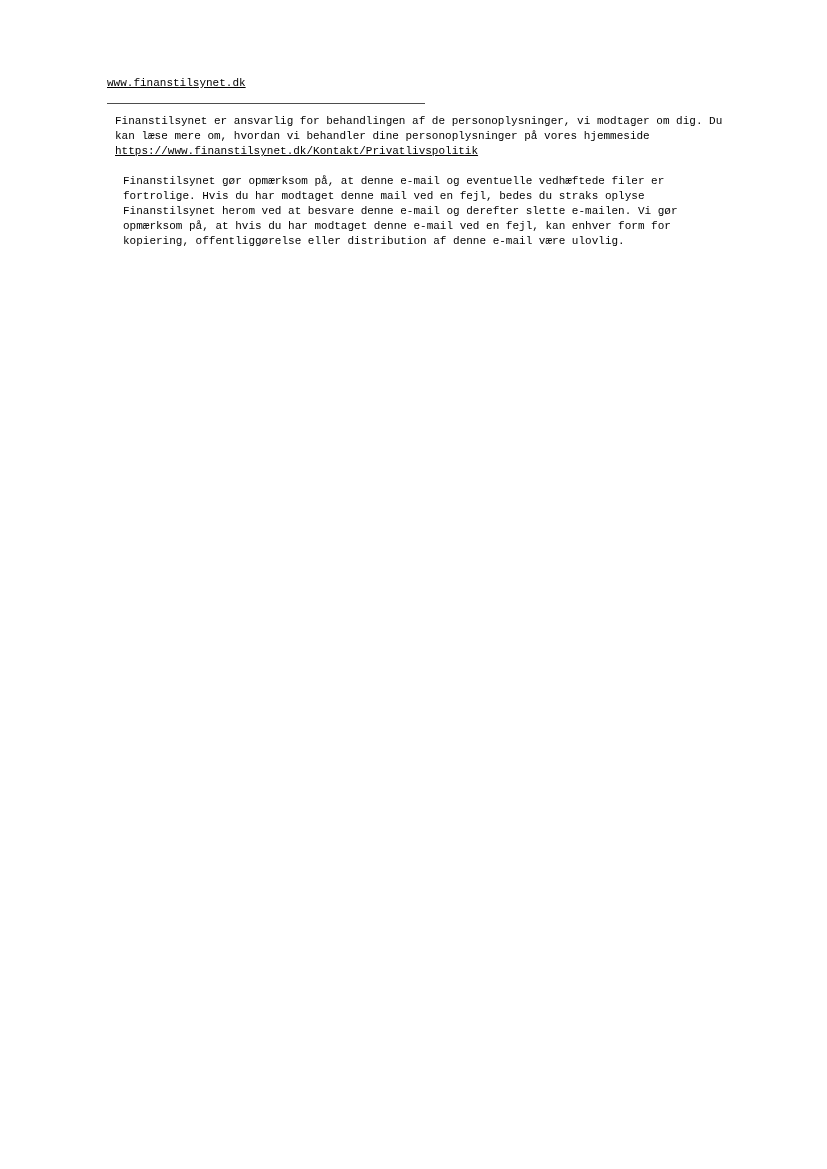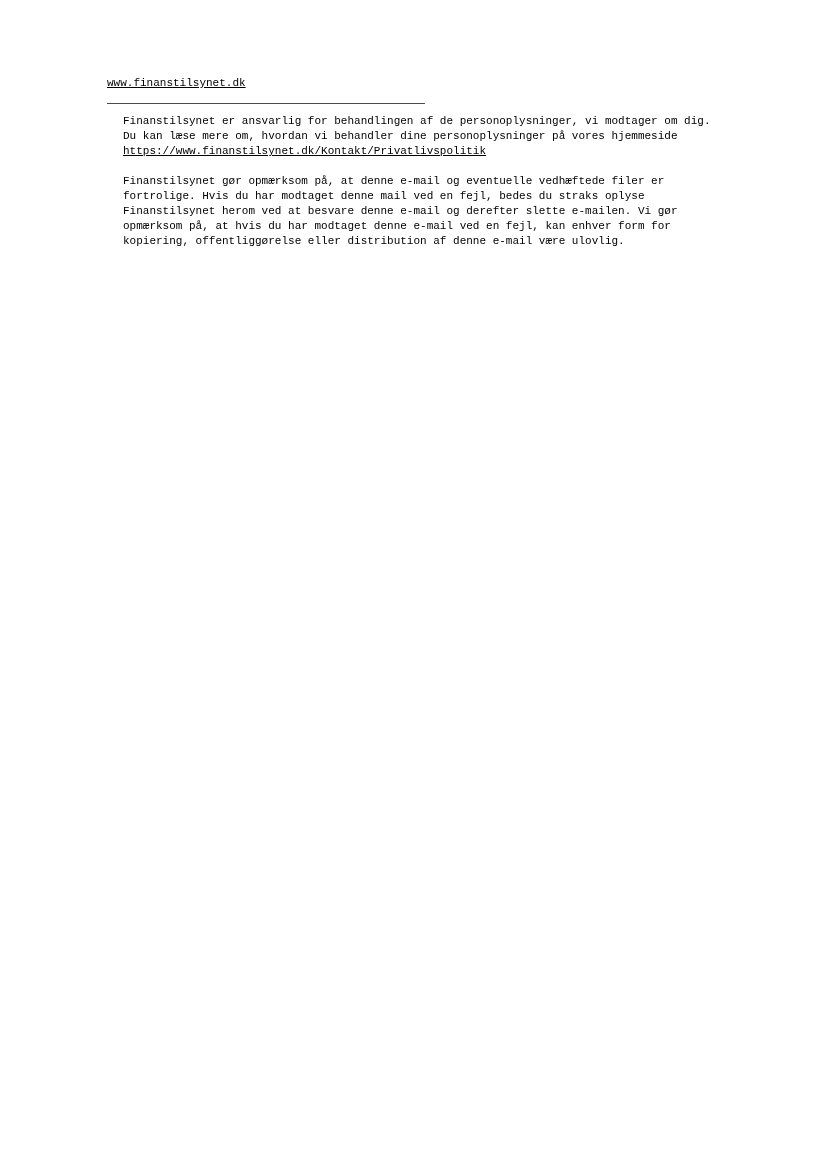--- a/index.html
+++ b/index.html
@@ -33,21 +33,21 @@
     text-decoration: underline;
     cursor: pointer;
   }
   .separator {
     margin-top: 12px;
     width: 318px;
     height: 0;
     border-bottom: 1px solid #4d4d4d;
   }
   .para-privacy {
-    margin: 10px 0 0 16px;
+    margin: 10px 0 0 8px;
   }
   .para-confidentiality {
     margin: 15px 0 0 16px;
   }
 </style>
 </head>
 <body>
 
 <div class="page">
   <div class="content">

